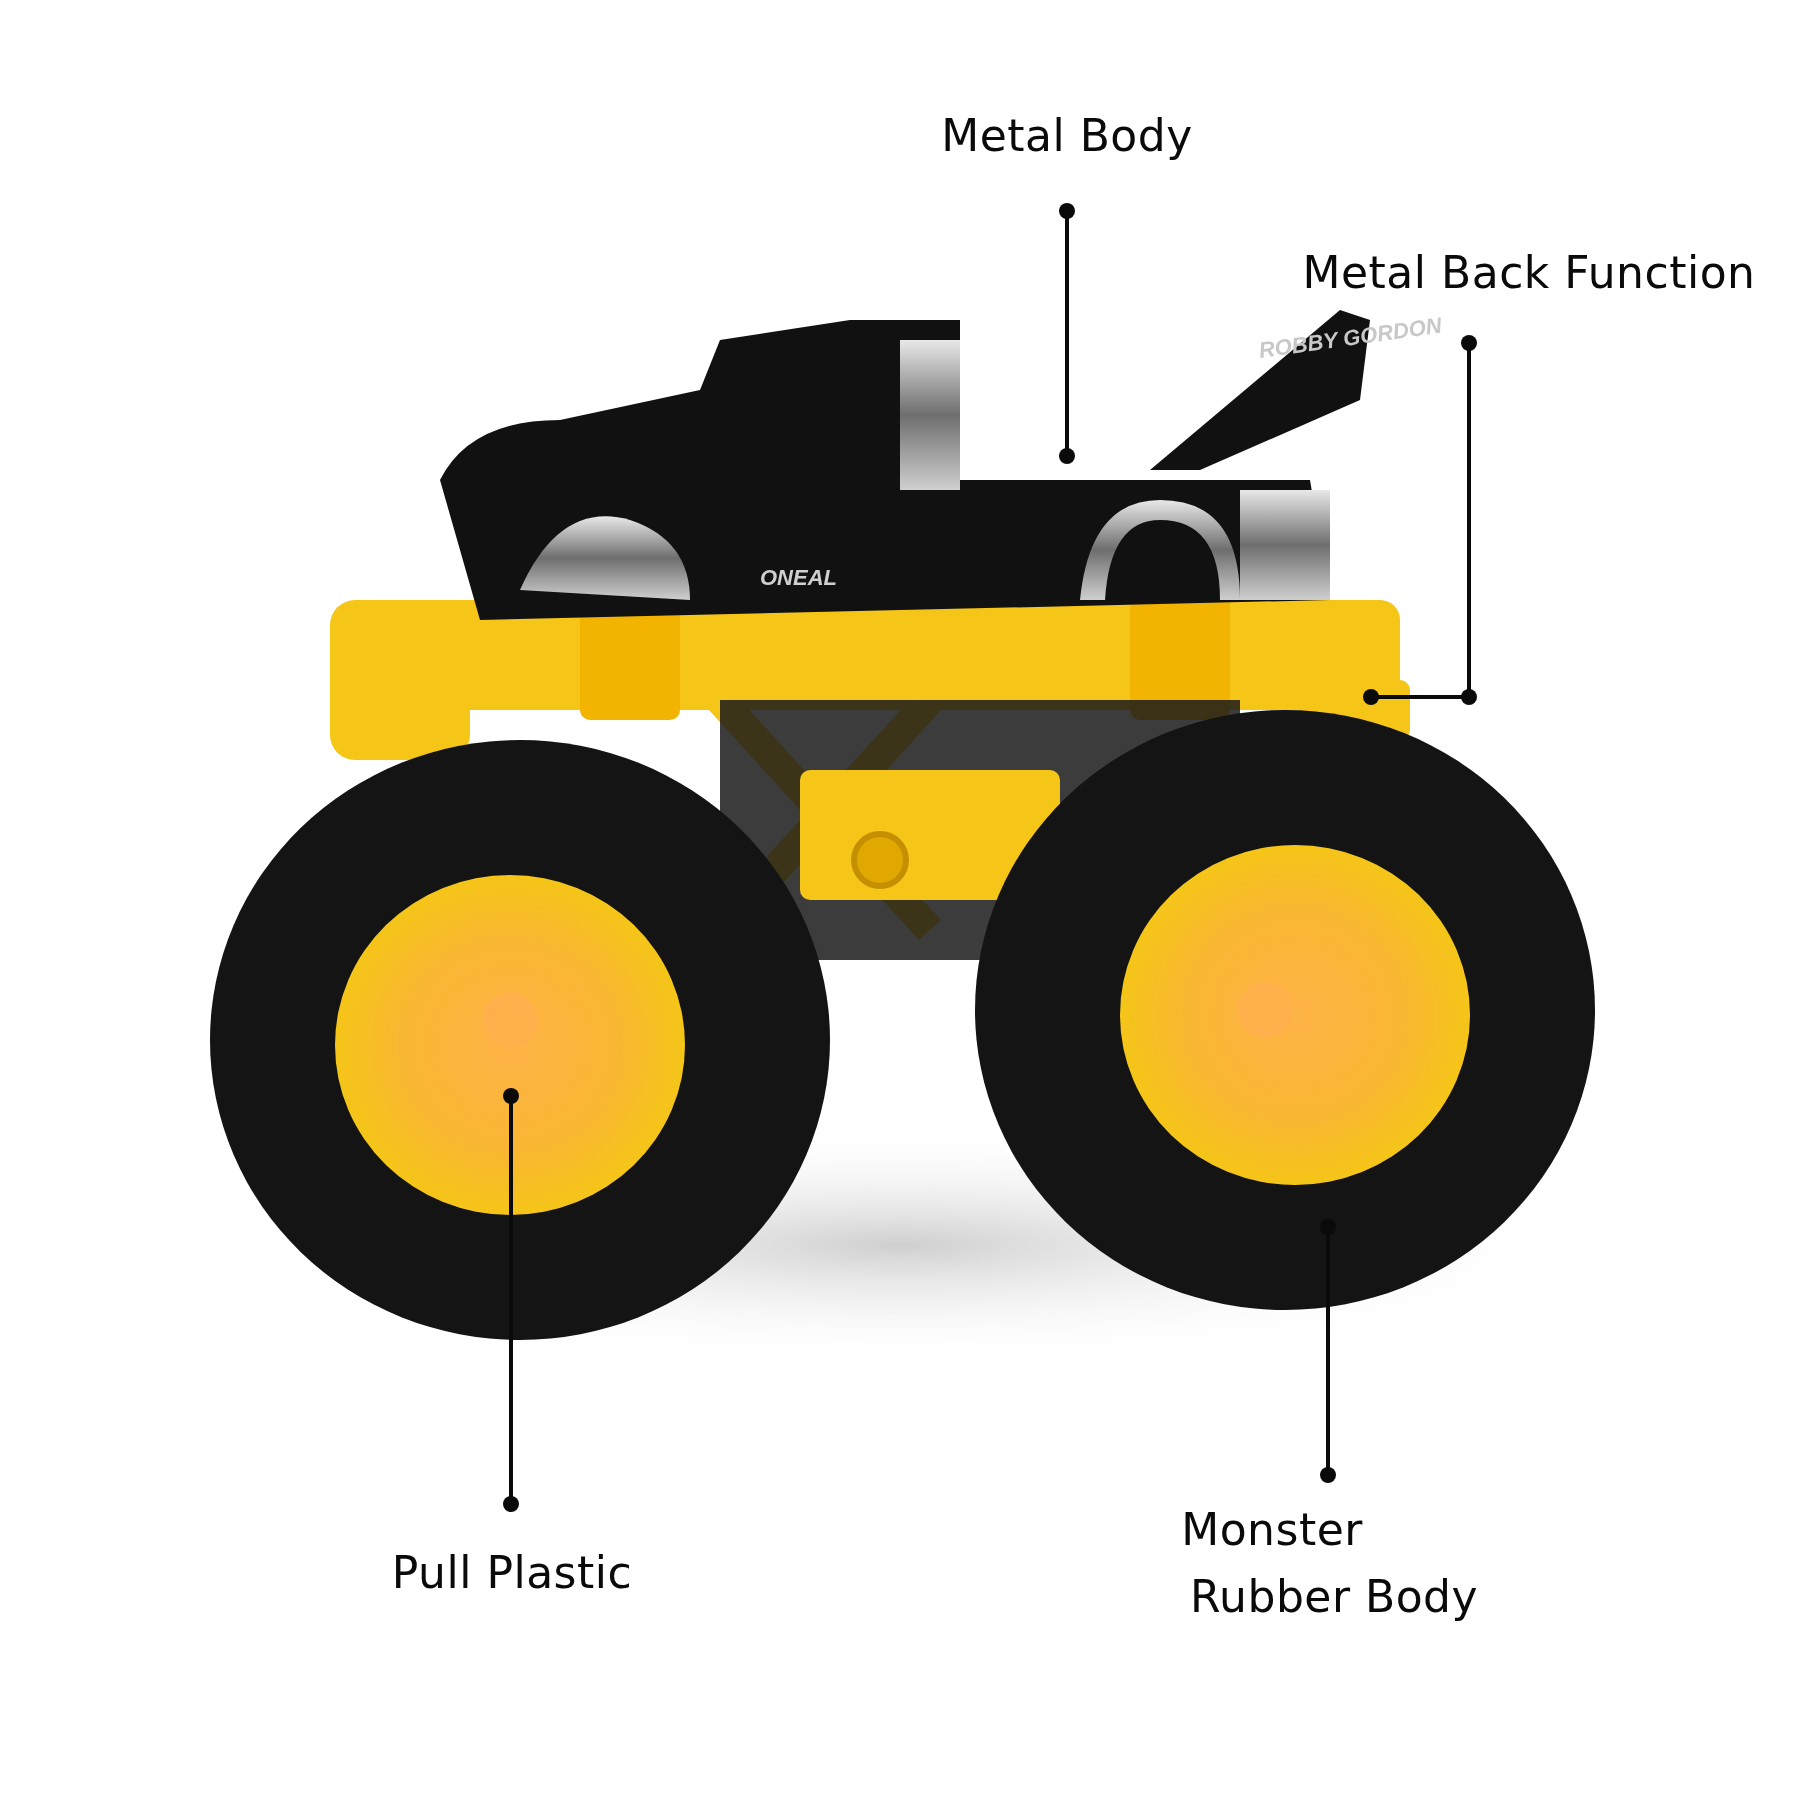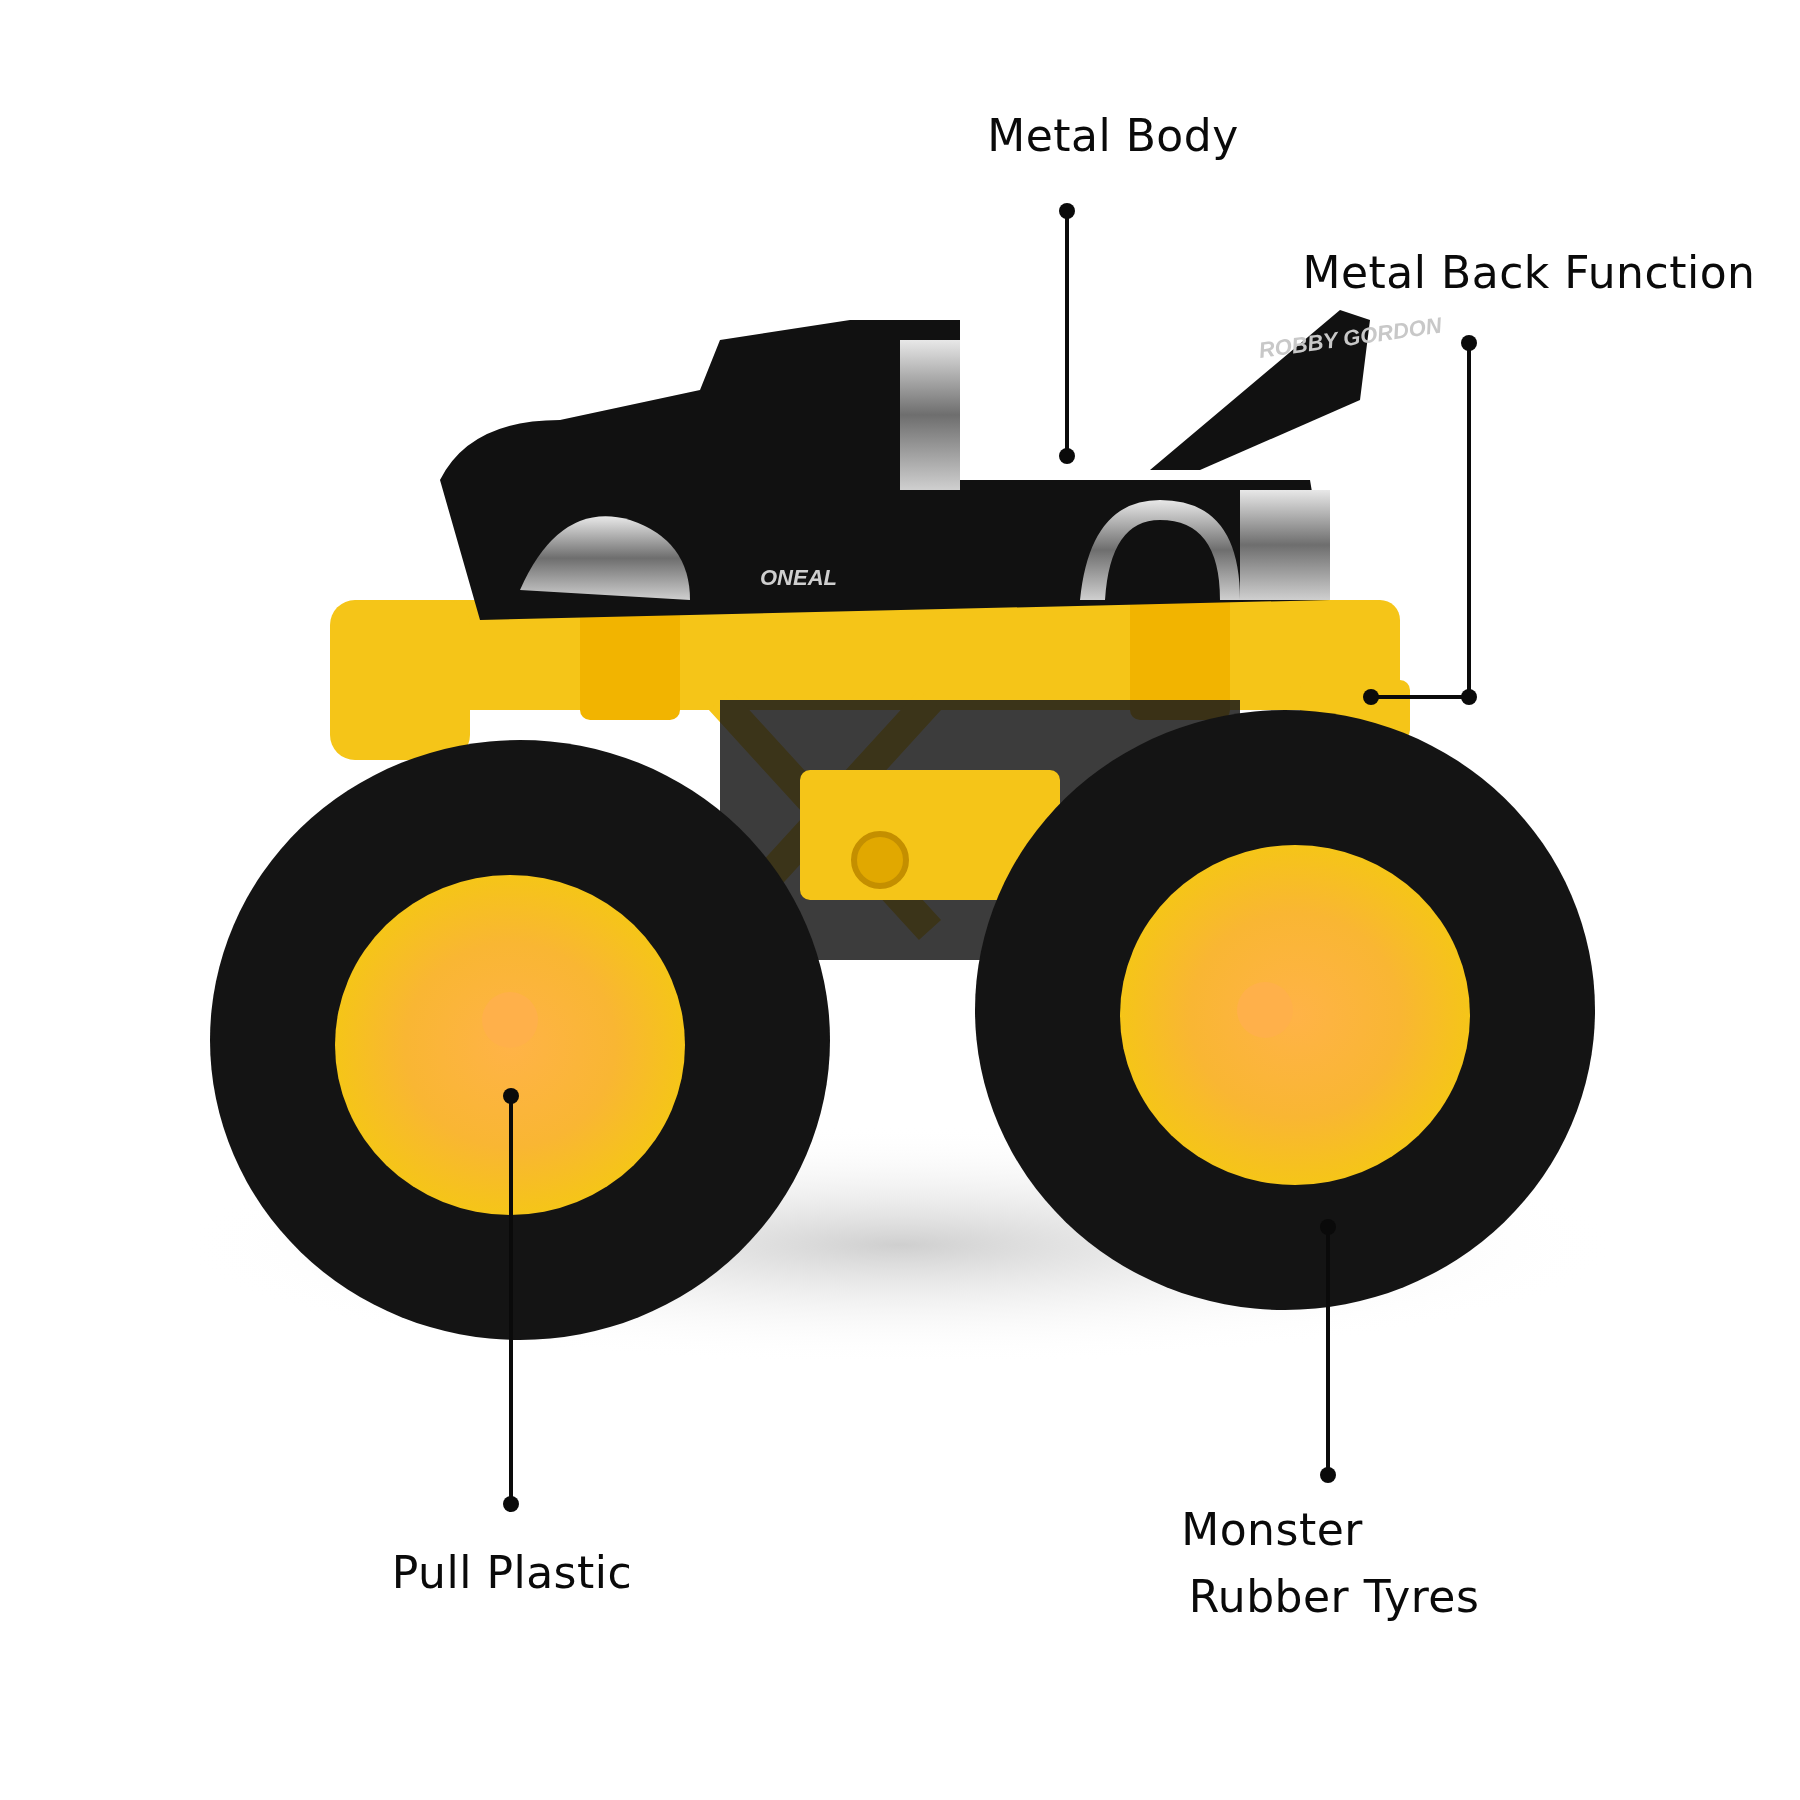--- a/index.html
+++ b/index.html
@@ -63,34 +63,34 @@
     <ellipse cx="510" cy="1045" rx="175" ry="170" fill="url(#rim)"></ellipse>
     <circle cx="510" cy="1020" r="28" fill="#ffb04a"></circle>
   </g>
   <g>
     <ellipse cx="1285" cy="1010" rx="310" ry="300" fill="#141414"></ellipse>
     <ellipse cx="1295" cy="1015" rx="175" ry="170" fill="url(#rim)"></ellipse>
     <circle cx="1265" cy="1010" r="28" fill="#ffb04a"></circle>
   </g>
 </svg>
 
-<div class="label" style="left:1113px;top:103px;">Metal Body</div>
+<div class="label" style="left:1067px;top:103px;">Metal Body</div>
 <div class="dot" style="left:1067px;top:211px;"></div>
 <div class="vline" style="left:1065px;top:211px;height:245px;"></div>
 <div class="dot" style="left:1067px;top:456px;"></div>
 
 <div class="label" style="left:1529px;top:240px;">Metal Back Function</div>
 <div class="dot" style="left:1469px;top:343px;"></div>
 <div class="vline" style="left:1467px;top:343px;height:354px;"></div>
 <div class="dot" style="left:1469px;top:697px;"></div>
 <div class="hline" style="left:1371px;top:695px;width:98px;"></div>
 <div class="dot" style="left:1371px;top:697px;"></div>
 
 <div class="dot" style="left:511px;top:1096px;"></div>
 <div class="vline" style="left:509px;top:1096px;height:408px;"></div>
 <div class="dot" style="left:511px;top:1504px;"></div>
 <div class="label" style="left:512px;top:1540px;">Pull Plastic</div>
 
 <div class="dot" style="left:1328px;top:1227px;"></div>
 <div class="vline" style="left:1326px;top:1227px;height:248px;"></div>
 <div class="dot" style="left:1328px;top:1475px;"></div>
 <div class="label" style="left:1272px;top:1497px;">Monster</div>
-<div class="label" style="left:1334px;top:1564px;">Rubber Tyres</div>
+<div class="label" style="left:1334px;top:1564px;">Rubber Body</div>
 
 </body></html>

